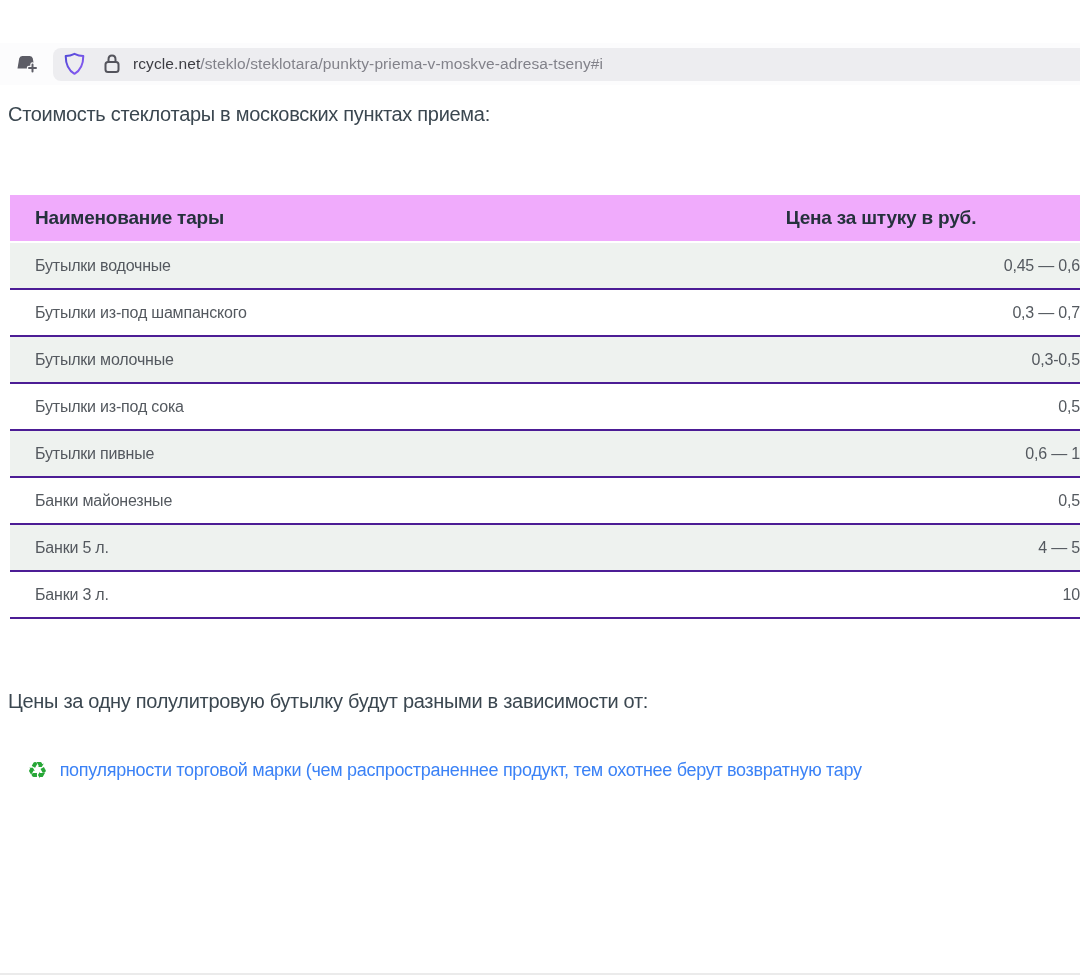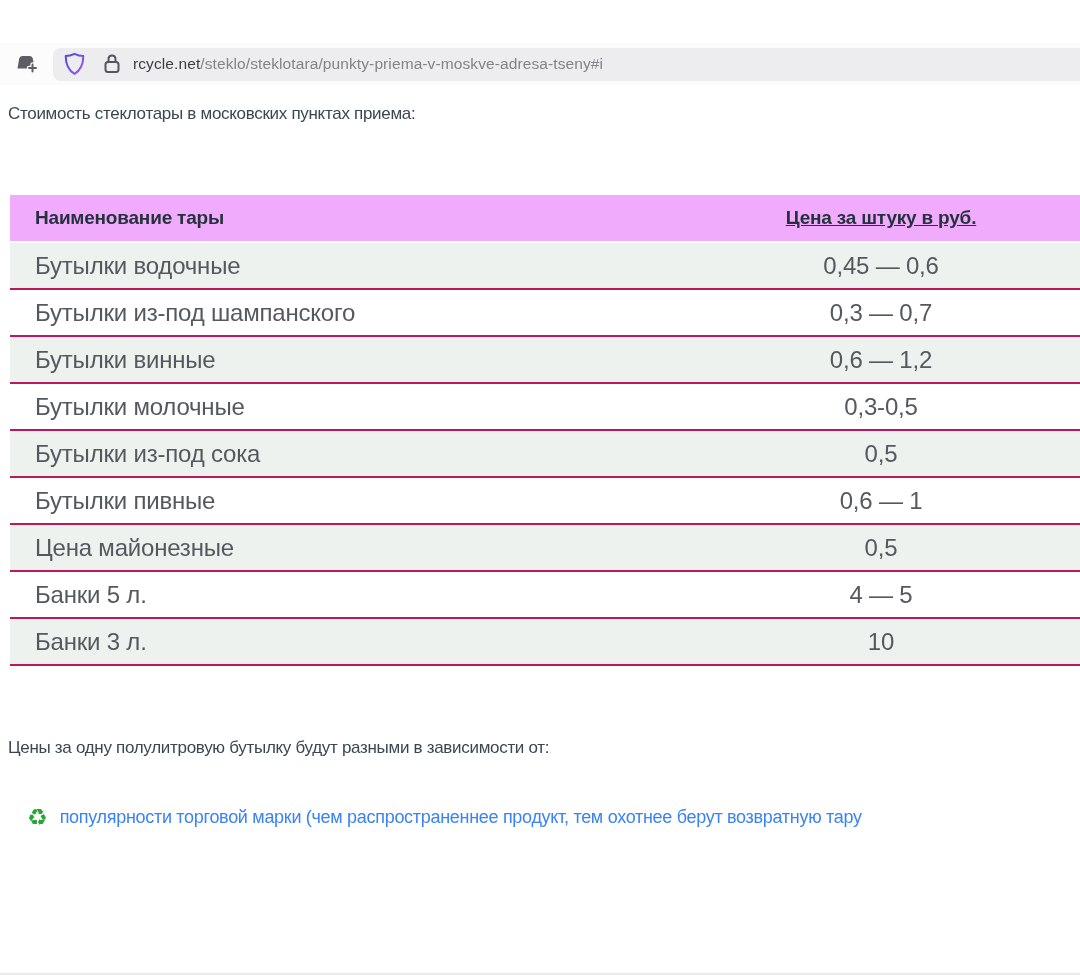--- a/index.html
+++ b/index.html
@@ -43,21 +43,21 @@
   .url-text {
     font-size: 15.5px;
     color: #82828a;
     white-space: nowrap;
     letter-spacing: 0.1px;
   }
   .url-text .host { color: #3c3c42; }
 
   
   .page-heading {
-    font-size: 17px;
+    font-size: 20px;
     font-weight: 400;
     line-height: 28px;
     color: #3b4750;
     letter-spacing: -0.3px;
     margin-left: 8px;
   }
   .heading-top { margin-top: 15px; }
   .heading-mid { margin-top: 68px; margin-left: 8px; }
 
   table.price-table {
@@ -70,32 +70,32 @@
   .price-table th {
     background: #f0abfc;
     height: 48px;
     font-size: 19px;
     font-weight: 700;
     color: #25313c;
     border-bottom: 2px solid #ffffff;
     letter-spacing: -0.2px;
   }
   .price-table th.col-name { text-align: left; padding-left: 25px; }
-  .price-table th.col-price { text-align: center; width: 398px; text-decoration: underline; }
+  .price-table th.col-price { text-align: center; width: 398px; }
   .price-table td {
     height: 47px;
-    font-size: 24px;
+    font-size: 16px;
     color: #54595f;
-    border-bottom: 2px solid #be185d;
+    border-bottom: 2px solid #4c1d95;
     letter-spacing: -0.2px;
   }
   .price-table tbody tr:nth-child(odd)  { background: #eef2ef; }
   .price-table tbody tr:nth-child(even) { background: #ffffff; }
   .price-table td.cell-name  { text-align: left; padding-left: 25px; }
-  .price-table td.cell-price { text-align: center; }
+  .price-table td.cell-price { text-align: right; }
 
   .bullet-item {
     margin-top: 44px;
     padding-left: 27px;
     display: flex;
     align-items: center;
   }
   .recycle-glyph {
     font-family: "DejaVu Sans", sans-serif;
     font-size: 23px;
@@ -170,37 +170,33 @@
   <tbody>
       <tr>
         <td class="cell-name">Бутылки водочные</td>
         <td class="cell-price">0,45 — 0,6</td>
       </tr>
       <tr>
         <td class="cell-name">Бутылки из-под шампанского</td>
         <td class="cell-price">0,3 — 0,7</td>
       </tr>
       <tr>
-        <td class="cell-name">Бутылки винные</td>
-        <td class="cell-price">0,6 — 1,2</td>
-      </tr>
-      <tr>
         <td class="cell-name">Бутылки молочные</td>
         <td class="cell-price">0,3-0,5</td>
       </tr>
       <tr>
         <td class="cell-name">Бутылки из-под сока</td>
         <td class="cell-price">0,5</td>
       </tr>
       <tr>
         <td class="cell-name">Бутылки пивные</td>
         <td class="cell-price">0,6 — 1</td>
       </tr>
       <tr>
-        <td class="cell-name">Цена майонезные</td>
+        <td class="cell-name">Банки майонезные</td>
         <td class="cell-price">0,5</td>
       </tr>
       <tr>
         <td class="cell-name">Банки 5 л.</td>
         <td class="cell-price">4 — 5</td>
       </tr>
       <tr>
         <td class="cell-name">Банки 3 л.</td>
         <td class="cell-price">10</td>
       </tr>

